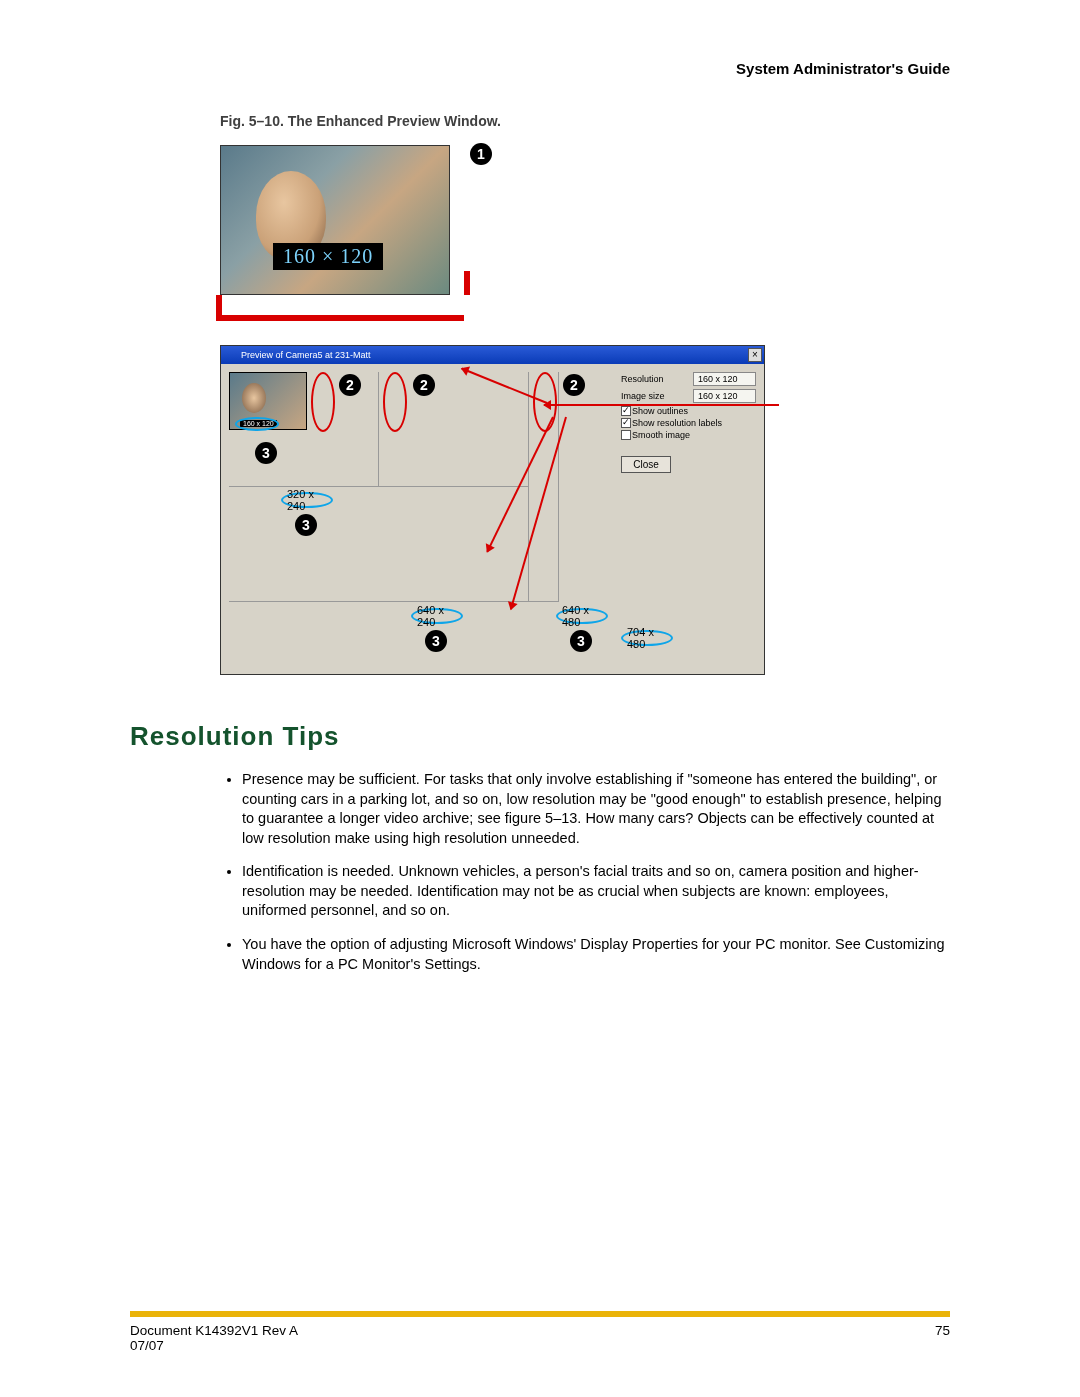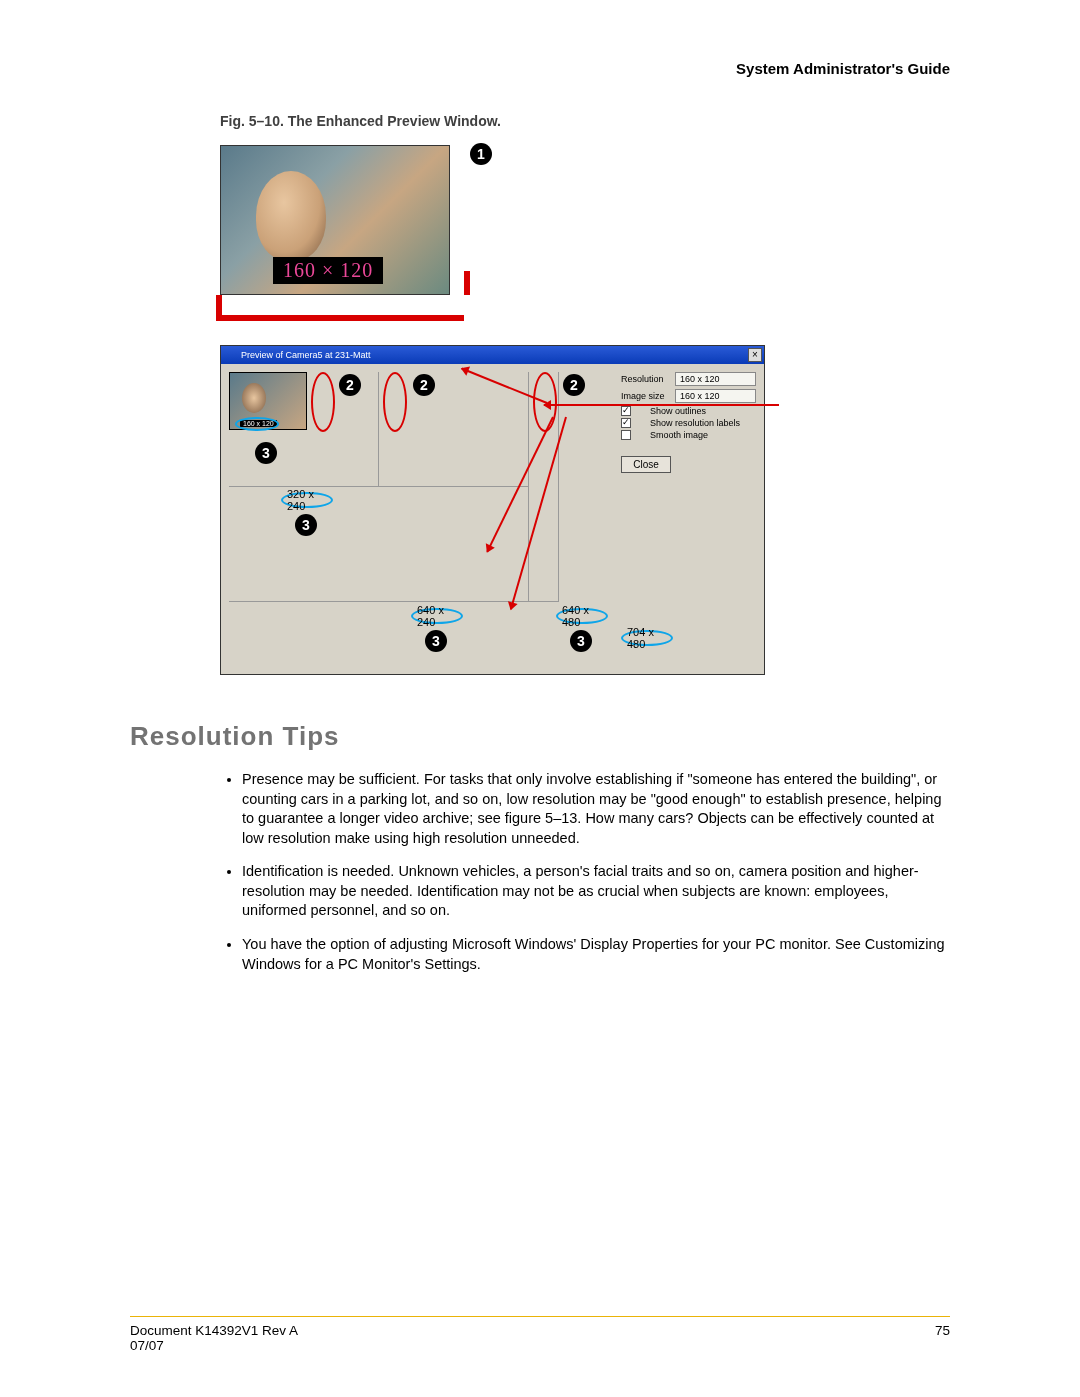--- a/index.html
+++ b/index.html
@@ -44,22 +44,22 @@
     border: 1px solid #333;
     position: relative;
   }
   .face-blob {
     position:absolute; width:70px; height:90px; left:35px; top:25px;
     background: radial-gradient(ellipse at 40% 35%, #e8c6a0 0%, #caa178 60%, #7a5a40 100%);
     border-radius: 50% 50% 45% 45%;
   }
   .res-label-large {
     position: absolute;
-    bottom: 10px; left: 52px;
-    background:#000; color:#ec4899;
+    bottom: 24px; left: 52px;
+    background:#000; color:#7dd3fc;
     font-family: "Times New Roman", serif;
     font-size:20px; padding:2px 10px;
     letter-spacing:1px;
   }
   .red-L {
     position:absolute; left:-4px; top:150px;
     width:248px; height:26px;
     border-left:6px solid #d80000;
     border-bottom:6px solid #d80000;
   }
@@ -125,61 +125,61 @@
     content:""; position:absolute; right:-1px; top:-4px;
     border:5px solid transparent; border-right:none;
     border-left:8px solid #d80000;
   }
   .win-callout { position:absolute; }
   
   .panel {
     position:absolute; top:8px; right:8px; width:135px;
     font-size:9px; color:#000;
   }
-  .panel-row { display:flex; gap:6px; margin-bottom:3px; align-items:center;}
+  .panel-row { display:flex; gap:24px; margin-bottom:3px; align-items:center;}
   .panel-row .lbl { width:48px; }
   .panel-row .val {
     flex:1; border:1px solid #888; background:#f5f5f0; padding:1px 4px;
     font-size:9px;
   }
-  .chk-row { font-size:9px; margin:2px 0; display:flex; align-items:center; gap:19px;}
+  .chk-row { font-size:9px; margin:2px 0; display:flex; align-items:center; gap:1px;}
   .chk { width:10px; height:10px; border:1px solid #555; background:#fff; position:relative;}
   .chk.checked::after{content:"✓"; position:absolute; font-size:9px; top:-2px; left:0; color:#000;}
   .close-btn {
     margin-top:16px; width:50px; text-align:center;
     border:1px solid #555; background:#e7e3da; font-size:10px; padding:2px 0;
   }
   
   .outline { position:absolute; border-right:1px solid #999; border-bottom:1px solid #999;}
   
   .col-oval {
     position:absolute;
     border:2px solid #d80000; border-radius:50%;
     width:24px;
   }
   
   .section-heading {
-    color:#737373;
+    color:#14532d;
     font-size:26px;
     font-weight:bold;
     letter-spacing:1px;
     margin:46px 0 18px 0;
   }
   .body-indent { margin-left:90px; font-size:14.5px; line-height:1.35; }
   .para { margin-bottom:20px; }
   .sub-heading {
     color:#0044cc; font-weight:bold; font-style:italic;
     font-size:14.5px; margin:10px 0 14px 0;
   }
   ul.bullets { list-style:disc; padding-left:22px; }
   ul.bullets li { margin-bottom:14px; }
   
   .footer {
     position:absolute; left:130px; right:130px; bottom:44px;
-    border-top:1px solid #eab308; padding-top:6px;
+    border-top:6px solid #eab308; padding-top:6px;
     font-size:13.5px; display:flex; justify-content:space-between;
   }
 </style>
 </head>
 <body>
 
 <div class="page">
   <div class="running-header">System Administrator's Guide</div>
 
   <div class="fig-caption">Fig. 5–10.    The Enhanced Preview Window.</div>

